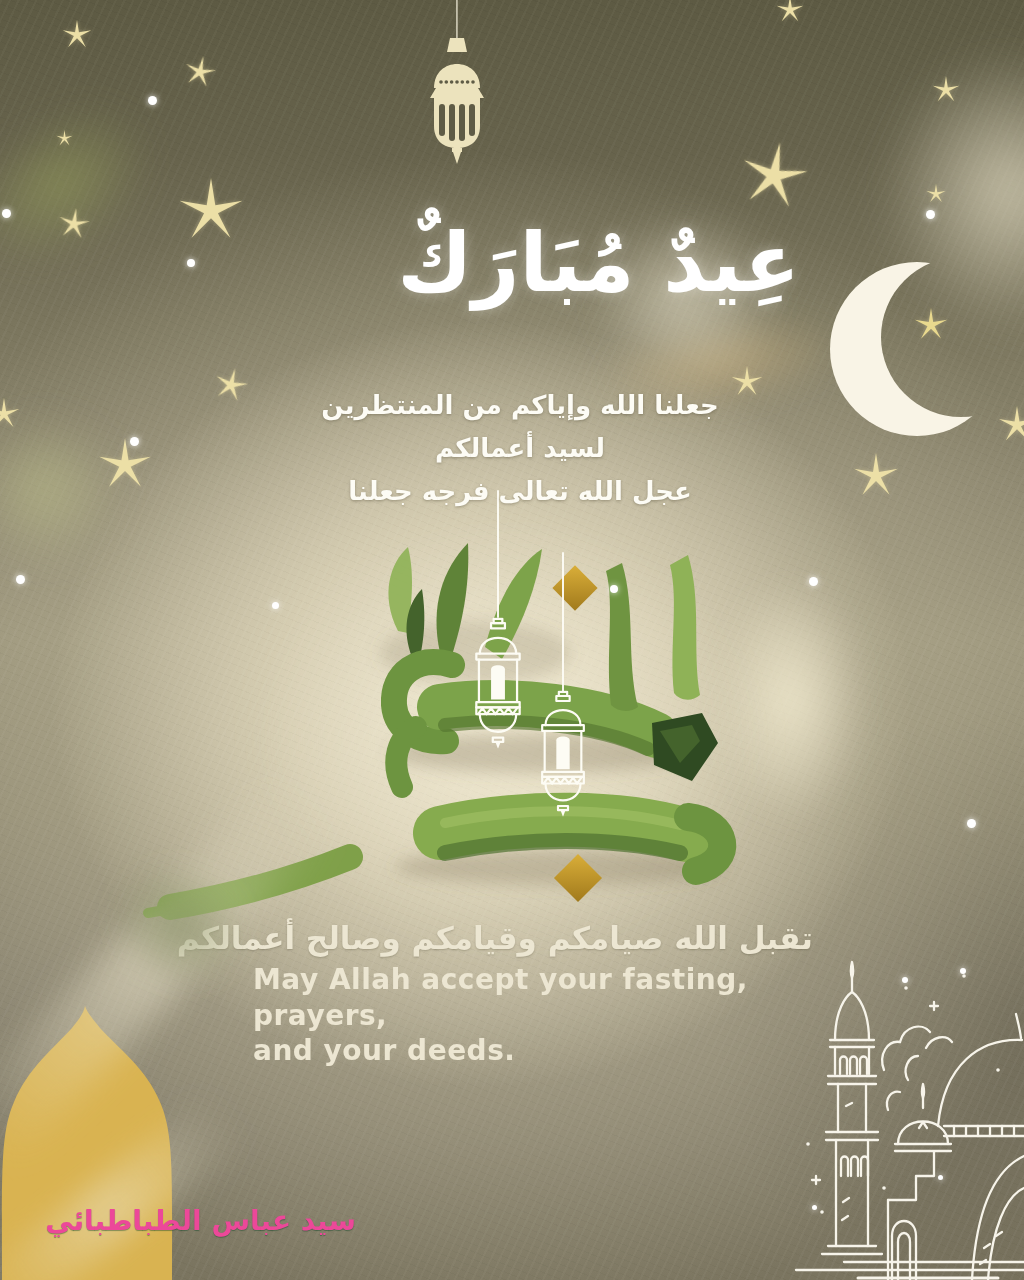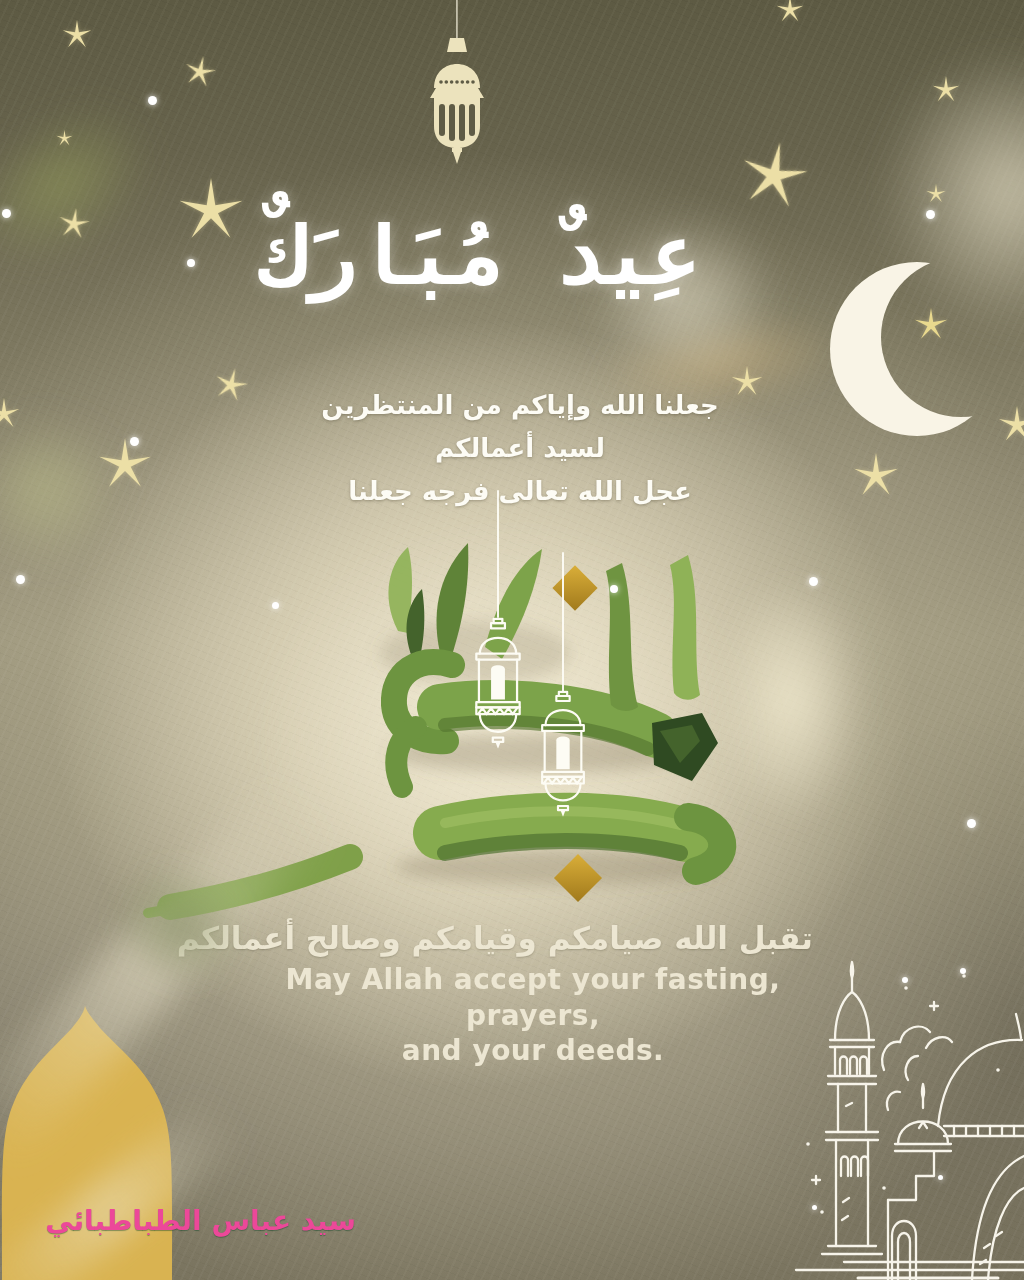--- a/index.html
+++ b/index.html
@@ -45,37 +45,36 @@
     background:linear-gradient(90deg, rgba(238,231,206,0), rgba(238,231,206,.45), rgba(238,231,206,0));
     filter:blur(14px); transform:rotate(-38deg);}
   .center-glow{left:260px; top:530px; width:500px; height:420px; border-radius:50%;
     background:radial-gradient(closest-side, rgba(243,236,212,.55), rgba(243,236,212,0)); filter:blur(22px);}
   
   .star{position:absolute; fill:#ecdfa6; filter:drop-shadow(0 0 2px rgba(236,223,166,.4));}
   .star.gold{fill:#e9d98e;}
   .dot{position:absolute; background:#ffffff; border-radius:50%; box-shadow:0 0 6px rgba(255,255,255,.85);}
   
   .title{
-    left:160px; top:208px; width:640px; text-align:center; direction:rtl;
+    left:160px; top:208px; width:640px; text-align:right; direction:rtl;
     color:#ffffff; font-size:82px; font-weight:bold; line-height:1.35; white-space:nowrap;
     text-shadow:0 0 14px rgba(255,255,250,.35);
-    font-family:Liberation Mono, monospace;
   }
   .dua{
     left:212px; top:384px; width:616px; text-align:center; direction:rtl;
     color:#fdfcf5; font-size:26px; font-weight:bold; line-height:1.66;
     text-shadow:0 1px 3px rgba(60,55,35,.35);
   }
   .blessing{left:253px; top:918px; width:560px;}
   .blessing .ar{
     direction:rtl; text-align:left; color:#ece6d2; font-size:31px; font-weight:bold;
     line-height:1.3; text-shadow:0 1px 2px rgba(60,55,35,.25); white-space:nowrap;
   }
   .blessing .en{
-    direction:ltr; text-align:center; color:#ece6d2; font-size:28px; font-weight:bold;
+    direction:ltr; text-align:left; color:#ece6d2; font-size:28px; font-weight:bold;
     letter-spacing:.5px; line-height:1.26; margin-top:4px;
   }
   .signature{
     left:44px; top:1204px; width:312px; direction:rtl;
     color:#ec4899; font-size:28px; font-weight:bold;
     text-shadow:0 1px 1px rgba(15,70,40,.45);
   }
   .string{position:absolute; width:2px; background:rgba(253,252,244,.95); border-radius:1px;}
 </style>
 </head>

